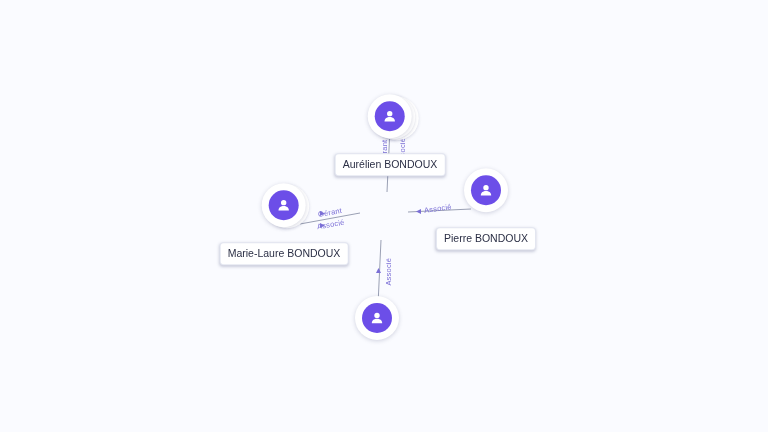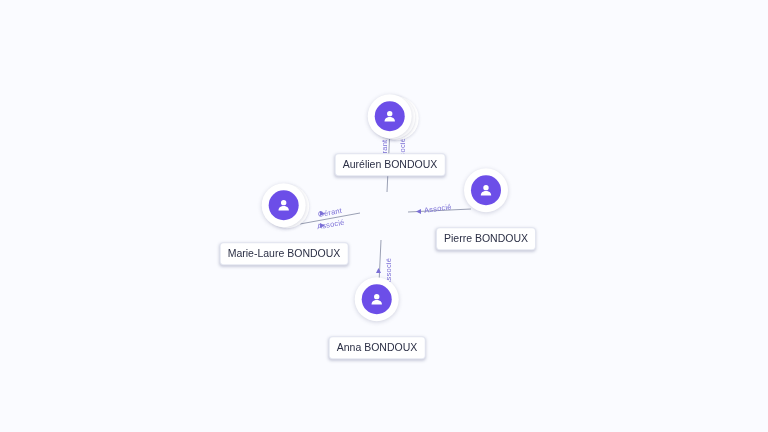--- a/index.html
+++ b/index.html
@@ -242,17 +242,16 @@
     <div class="avatar-wrap">
       <div class="avatar-ring">
         <div class="avatar-circle">
           <svg width="16" height="16" viewBox="0 0 16 16">
             <circle cx="8" cy="5.4" r="2.7" fill="#ffffff"></circle>
             <path d="M2.8 13.2c0-2.9 2.4-4.4 5.2-4.4s5.2 1.5 5.2 4.4z" fill="#ffffff"></path>
           </svg>
         </div>
       </div>
     </div>
-    <div class="name-chip">Anna BONDOUX</div>
   </div>
 
 
 </div>
 
 </body></html>

